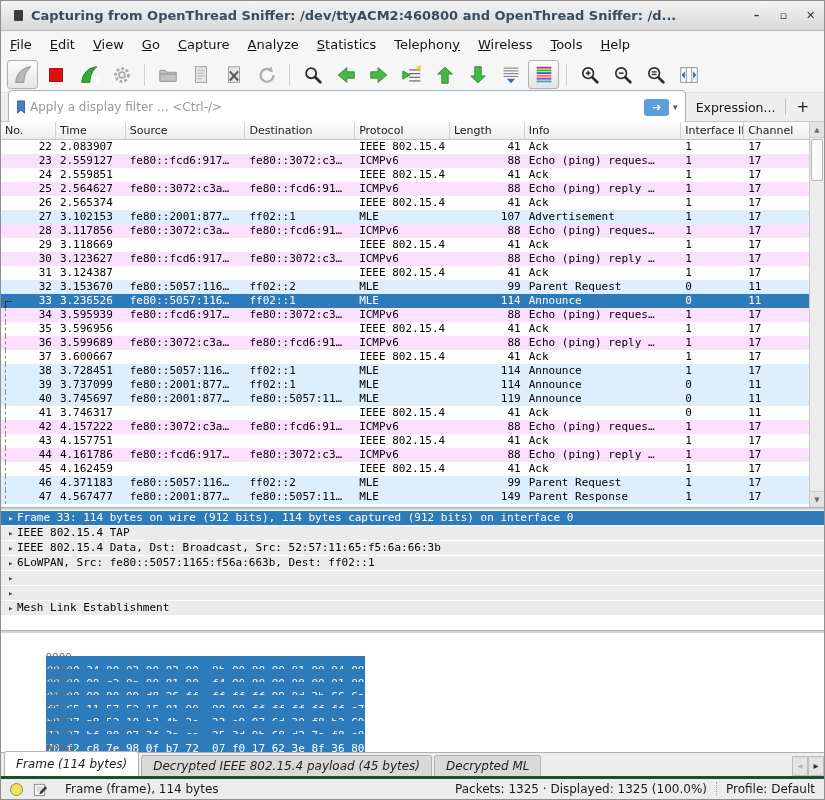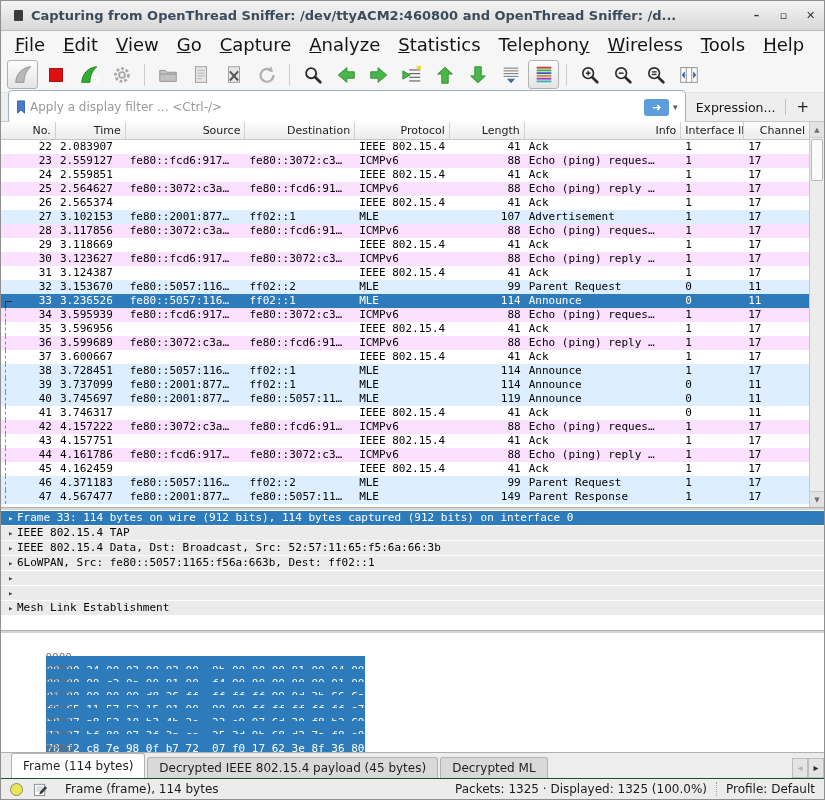--- a/index.html
+++ b/index.html
@@ -8,21 +8,21 @@
   .window { width:825px; height:800px; display:flex; flex-direction:column; border:1px solid #8f8f8f; background:#f0f0f0; }
 
   
   .titlebar { height:30px; flex:0 0 30px; background:linear-gradient(#f4f4f4,#d8d8d8); border-bottom:1px solid #bdbdbd; display:flex; align-items:center; position:relative; }
   .app-icon { width:9px; height:11px; background:#3c3c3c; margin-left:13px; border-radius:1px; }
   .title-text { font-weight:bold; font-size:13px; color:#3a4c5c; margin-left:8px; white-space:nowrap; overflow:hidden; }
   .win-controls { margin-left:auto; display:flex; }
   .win-btn { width:27px; height:22px; text-align:center; line-height:22px; font-size:11px; color:#333; font-weight:bold; }
 
   
-  .menubar { height:26px; flex:0 0 26px; background:#f6f6f6; display:flex; align-items:center; padding-left:5px; font-size:18px; color:#141414; }
+  .menubar { height:26px; flex:0 0 26px; background:#f6f6f6; display:flex; align-items:center; font-size:13px; color:#141414; }
   .menu-item { padding:4px 9px; white-space:nowrap; }
 
   
   .toolbar { height:36px; flex:0 0 36px; background:#f6f6f6; display:flex; align-items:center; padding-left:5px; border-bottom:1px solid #e2e2e2; }
   .tb-btn { width:31px; height:29px; display:flex; align-items:center; justify-content:center; margin:0 1px; border:1px solid transparent; border-radius:3px; }
   .tb-btn.checked { border-color:#b2b2b2; background:linear-gradient(#fdfdfd,#e4e4e4); }
   .tb-sep { width:1px; height:22px; background:#cecece; margin:0 6px; }
 
   
   .filterbar { height:29px; flex:0 0 29px; background:#eeeeee; display:flex; align-items:center; padding:0 7px; border-bottom:1px solid #c6c6c6; }
@@ -32,21 +32,21 @@
   .filter-input::placeholder { color:#9a9a9a; }
   .apply-btn { width:25px; height:17px; background:#5d9ddc; border-radius:3px; color:#fff; font-size:11px; line-height:17px; text-align:center; }
   .caret { font-size:9px; color:#555; padding:0 4px; }
   .expr-label { font-size:12.5px; color:#141414; padding:0 10px; white-space:nowrap; }
   .fb-sep { width:1px; height:16px; background:#c2c2c2; }
   .plus-btn { font-size:15px; color:#222; padding:0 8px 0 10px; }
 
   
   .packet-area { height:386px; flex:0 0 386px; display:flex; background:#fff; border-bottom:1px solid #b0b0b0; }
   .plist { flex:1; overflow:hidden; }
-  .plist-header { height:18px; display:flex; background:linear-gradient(#fcfcfc,#ececec); border-bottom:1px solid #c6c6c6; font-size:11px; color:#1c1c1c;text-align:right; }
+  .plist-header { height:18px; display:flex; background:linear-gradient(#fcfcfc,#ececec); border-bottom:1px solid #c6c6c6; font-size:11px; color:#1c1c1c; }
   .hcell { border-right:1px solid #d2d2d2; padding:2px 4px; white-space:nowrap; overflow:hidden; }
   .w-no{width:55px}.w-time{width:70px}.w-src{width:120px}.w-dst{width:110px}.w-proto{width:95px}.w-len{width:75px}.w-info{width:157px}.w-iface{width:63px}.w-chan{width:65px;border-right:none}
   .prow { height:14px; display:flex; font-family:"DejaVu Sans Mono",monospace; font-size:11px; line-height:14px; color:#000; white-space:pre; }
   .prow .cell { padding:0 4px; overflow:hidden; }
   .col-no{width:55px;text-align:right;padding-right:6px;position:relative;}
   .col-time{width:70px}.col-src{width:120px}.col-dst{width:110px}.col-proto{width:95px}
   .col-len{width:75px;text-align:right;padding-right:9px}
   .col-info{width:157px}.col-iface{width:63px;padding-left:9px}.col-chan{width:65px;padding-left:11px}
   .c-white{background:#ffffff}.c-pink{background:#fce0ff}.c-blue{background:#dceeff}
   .c-selected{background:#2d7bbb;color:#fff}
@@ -71,21 +71,21 @@
   .dline.selected .expander { color:#fff; }
 
   
   .hexpane { height:120px; flex:0 0 120px; background:#fff; border-bottom:1px solid #b0b0b0; font-family:"DejaVu Sans Mono",monospace; font-size:11px; padding:5px 0 0 18px; white-space:pre; overflow:hidden; }
   .hline { height:13px; line-height:13px; }
   .hoff { color:#6e6e6e; display:inline-block; width:40px; }
   .hbytes { display:inline-block; width:334px; }
   .hsel { background:#2d7bbb; color:#fff; padding:8px 1px; }
 
   
-  .tabbar { height:26px; flex:0 0 26px; background:#ededed; display:flex; align-items:flex-end; padding-left:10px; border-bottom:1px solid #14532d; }
+  .tabbar { height:26px; flex:0 0 26px; background:#ededed; display:flex; align-items:flex-end; padding-left:3px; border-bottom:3px solid #14532d;font-style:italic; }
   .tabs-wrap { flex:1; display:flex; align-items:flex-end; overflow:hidden; min-width:0; }
   .btab { height:21px; line-height:20px; padding:0 11px; font-size:12px; color:#1e1e1e; background:#d9d9d9; border:1px solid #b3b3b3; border-bottom:none; border-radius:3px 3px 0 0; margin-right:2px; white-space:nowrap; overflow:hidden; flex:0 0 auto; }
   .btab.active { background:#fff; height:25px; line-height:24px; }
   .btab.cut { flex:0 1 auto; min-width:0; }
   .tab-arrow { width:16px; height:20px; flex:0 0 16px; background:#e4e4e4; border:1px solid #bdbdbd; text-align:center; line-height:18px; font-size:10px; color:#2a2a2a; }
   .tab-arrow.disabled { color:#b5b5b5; }
 
   
   .statusbar { height:22px; flex:1; background:#ececec; display:flex; align-items:center; font-size:12px; color:#1a1a1a; padding:0 9px; }
   .expert-dot { width:13px; height:13px; border-radius:50%; background:#e9e45b; border:1px solid #8e8e55; flex:0 0 13px; }

